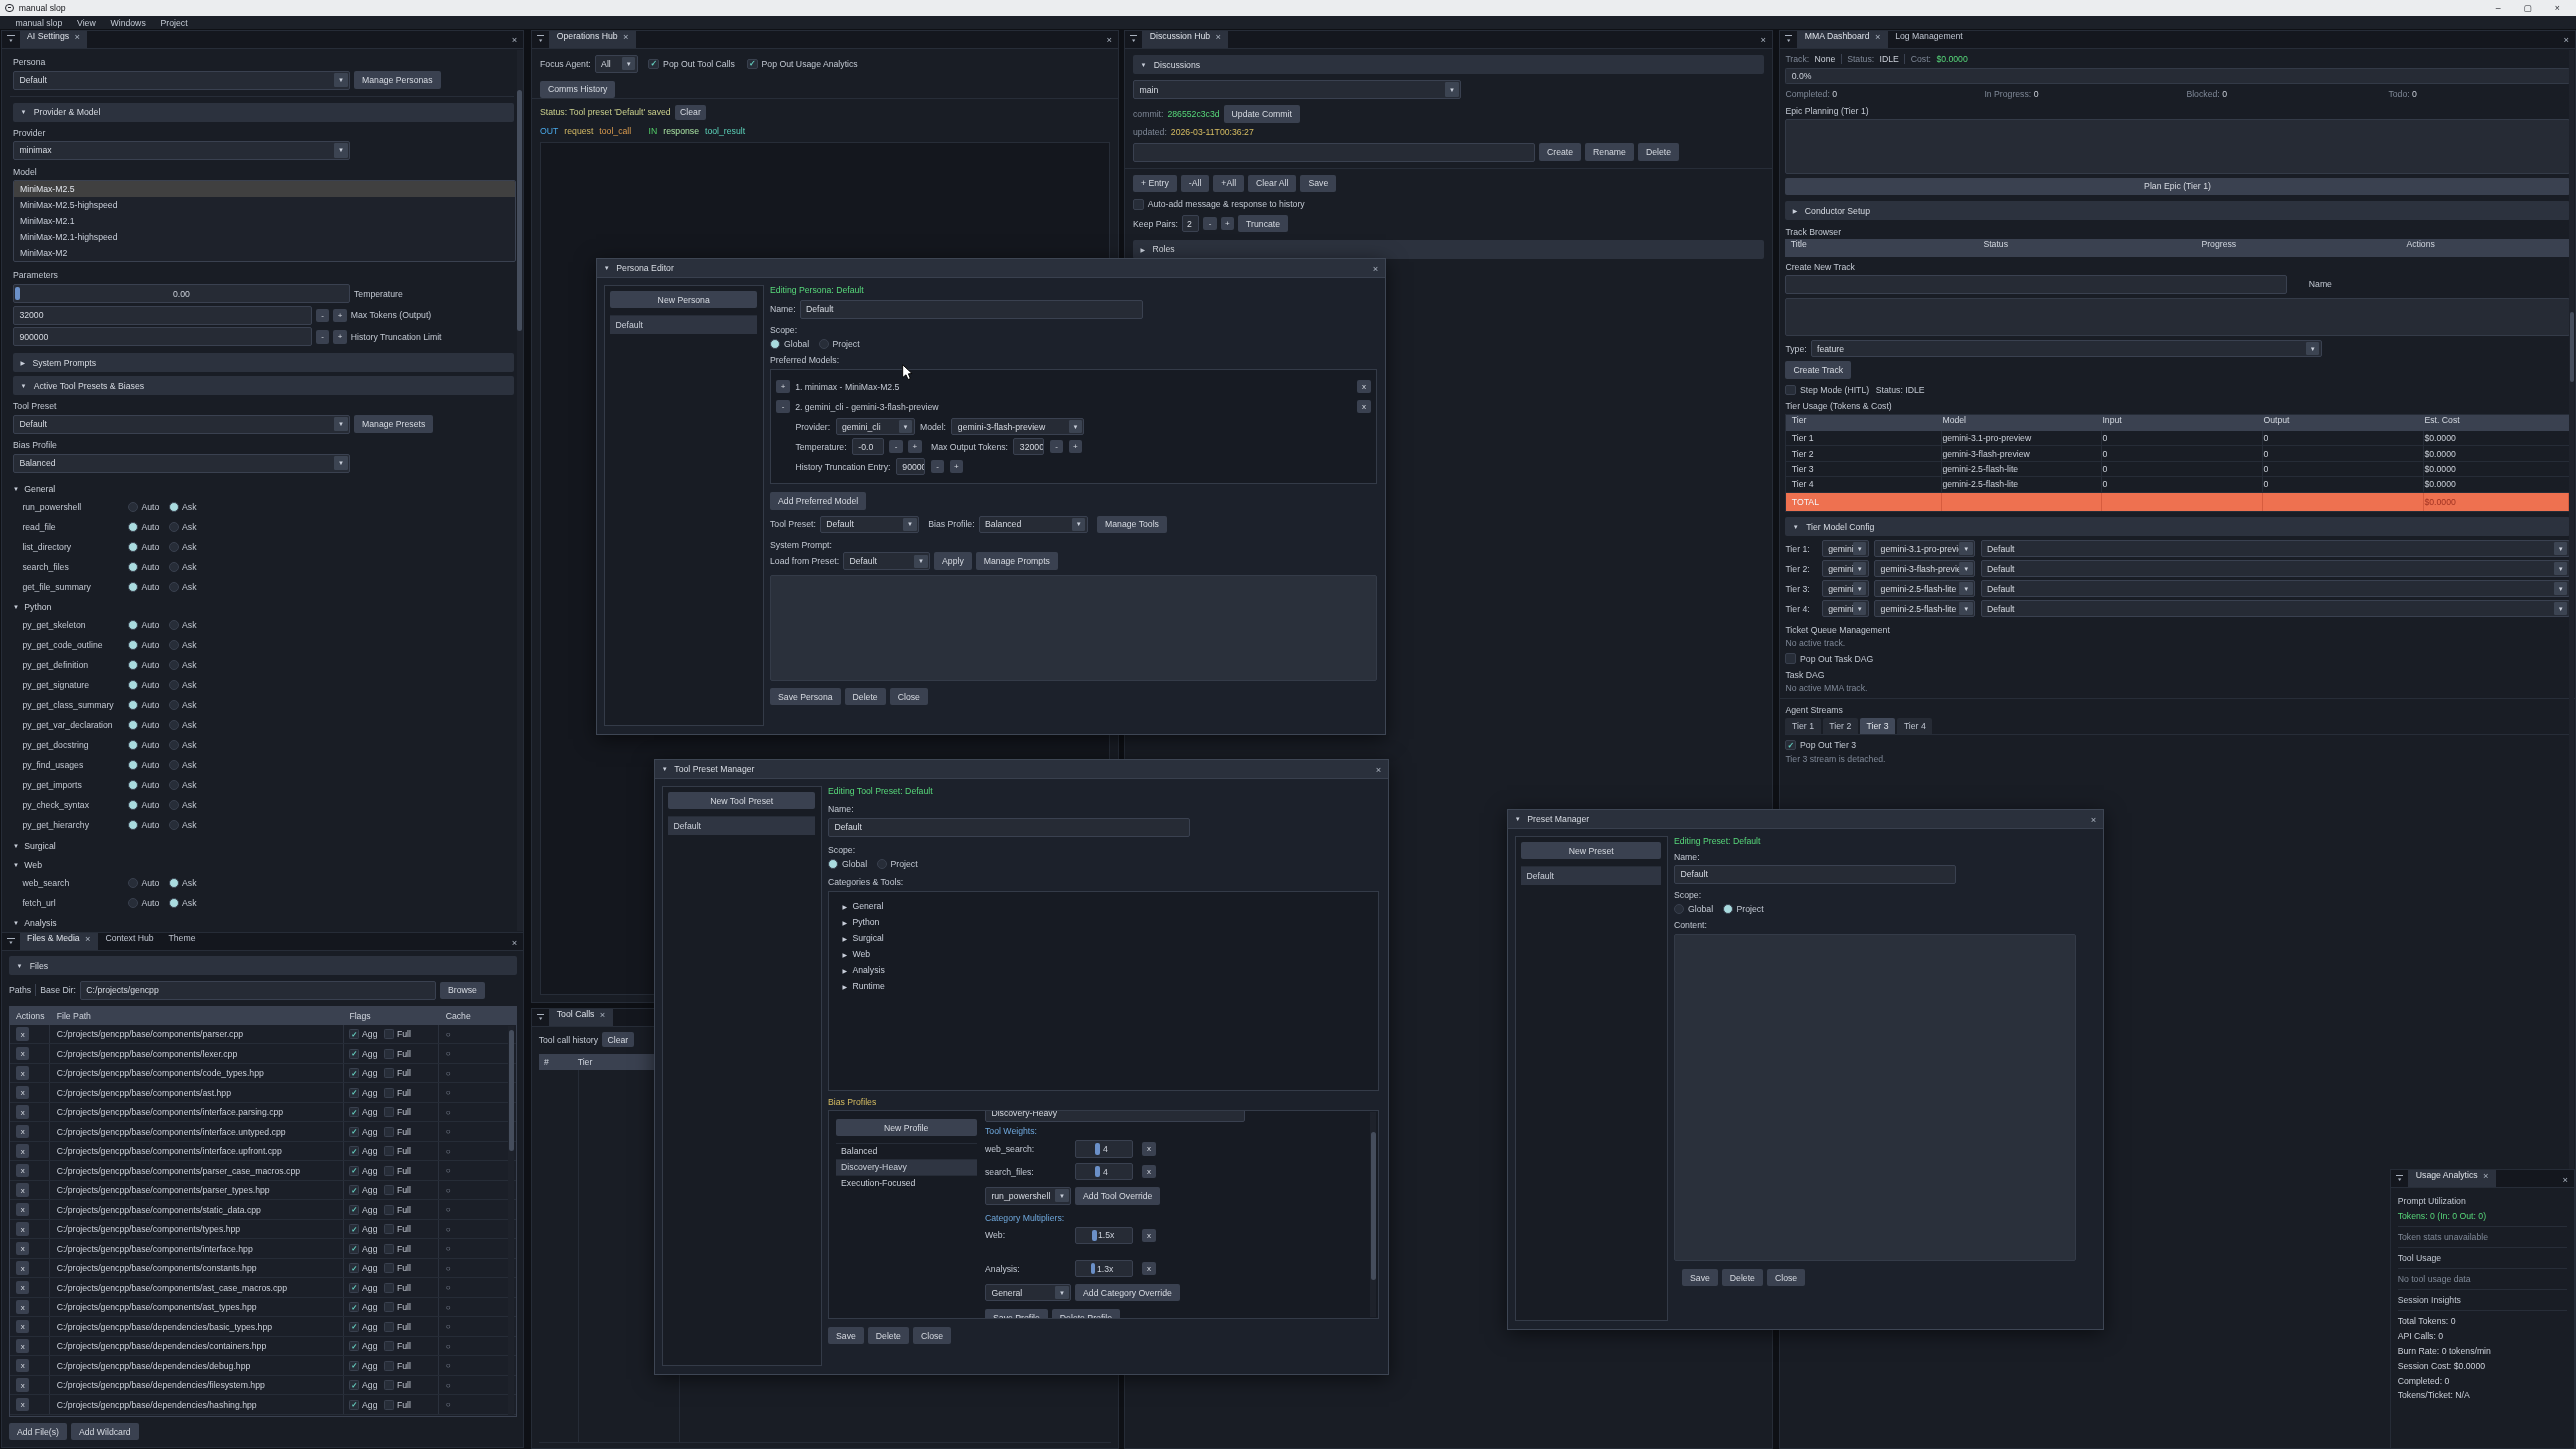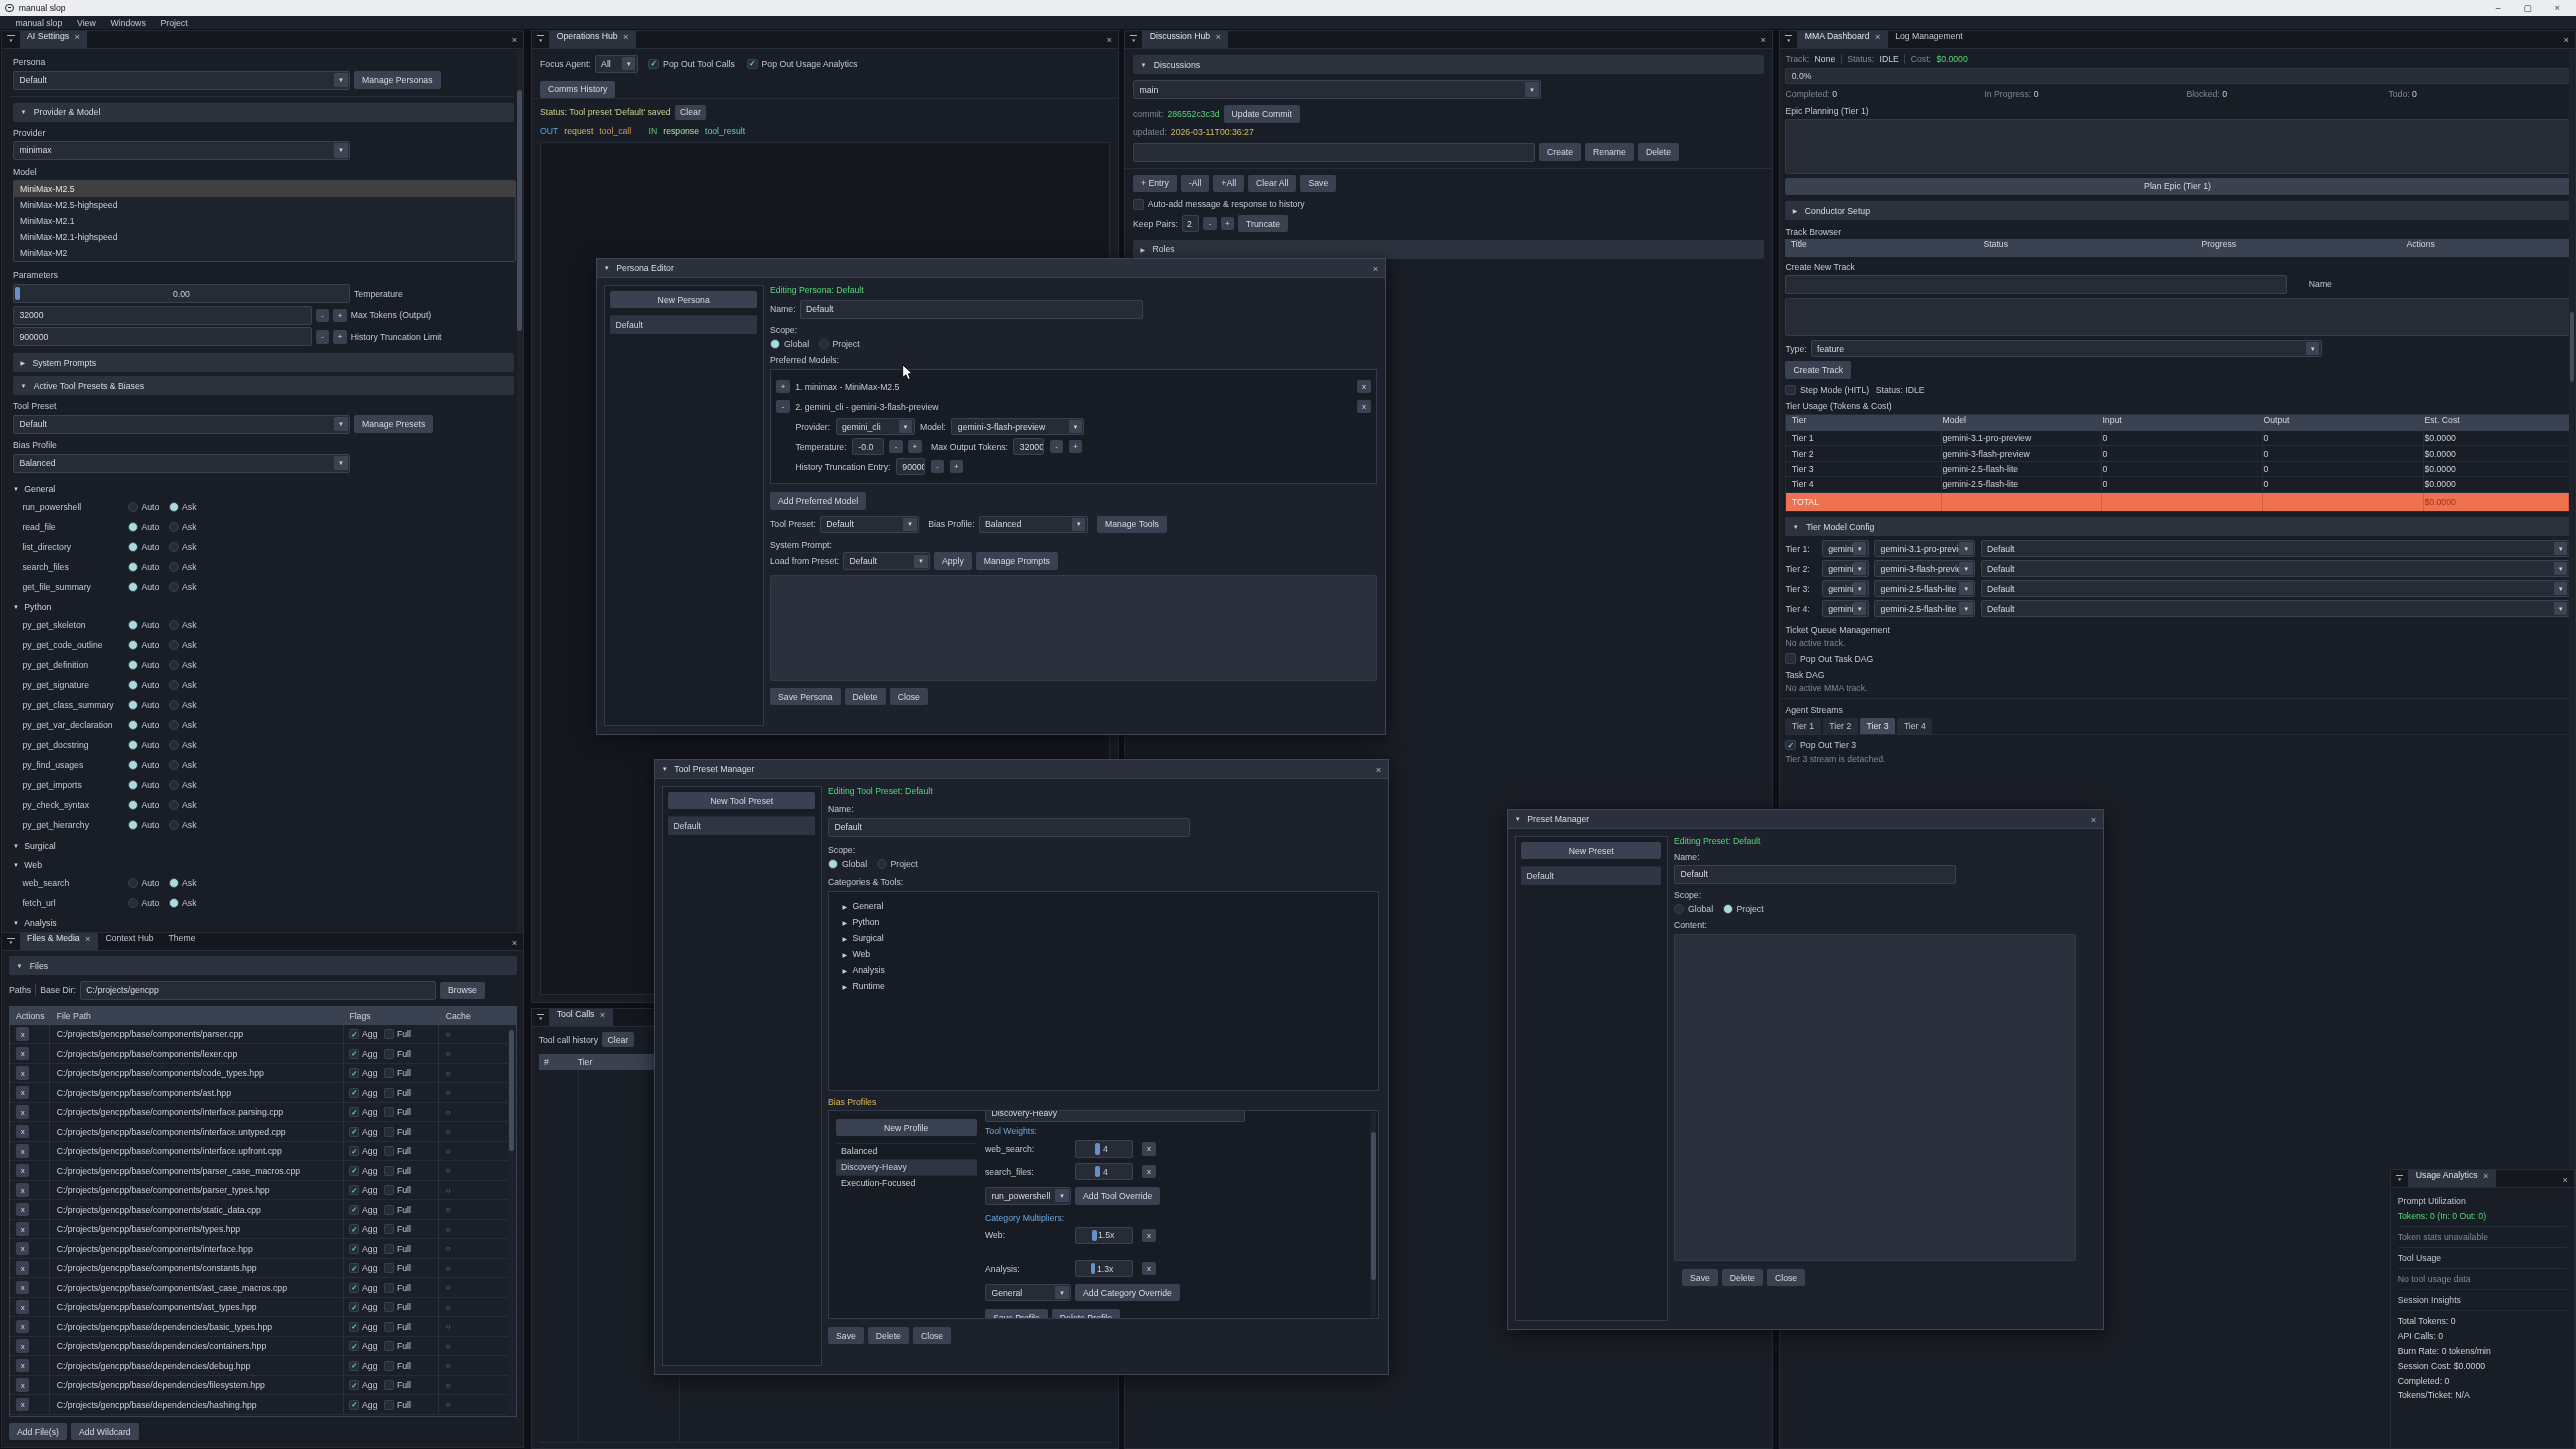--- a/index.html
+++ b/index.html
@@ -797,21 +797,21 @@
         <span>Discussion Hub</span>
         <span class="xg"></span>
       </span>
     <span class="panelx xg"></span>
   </div>
   <div class="body">
     <div class="sect">
         <span class="cd"></span>
         <span>Discussions</span>
       </div>
-    <div class="dd" style="width:408px;margin-top:6px">
+    <div class="dd" style="width:328px;margin-top:6px">
         <span>main</span>
         <span class="arr"></span>
       </div>
     <div class="row" style="margin-top:6px">
       <span class="gray">commit:</span>
       <span class="green">286552c3c3d</span>
       <span class="btn">Update Commit</span>
     </div>
     <div class="row" style="margin-top:4.7px">
       <span class="gray">updated:</span>

